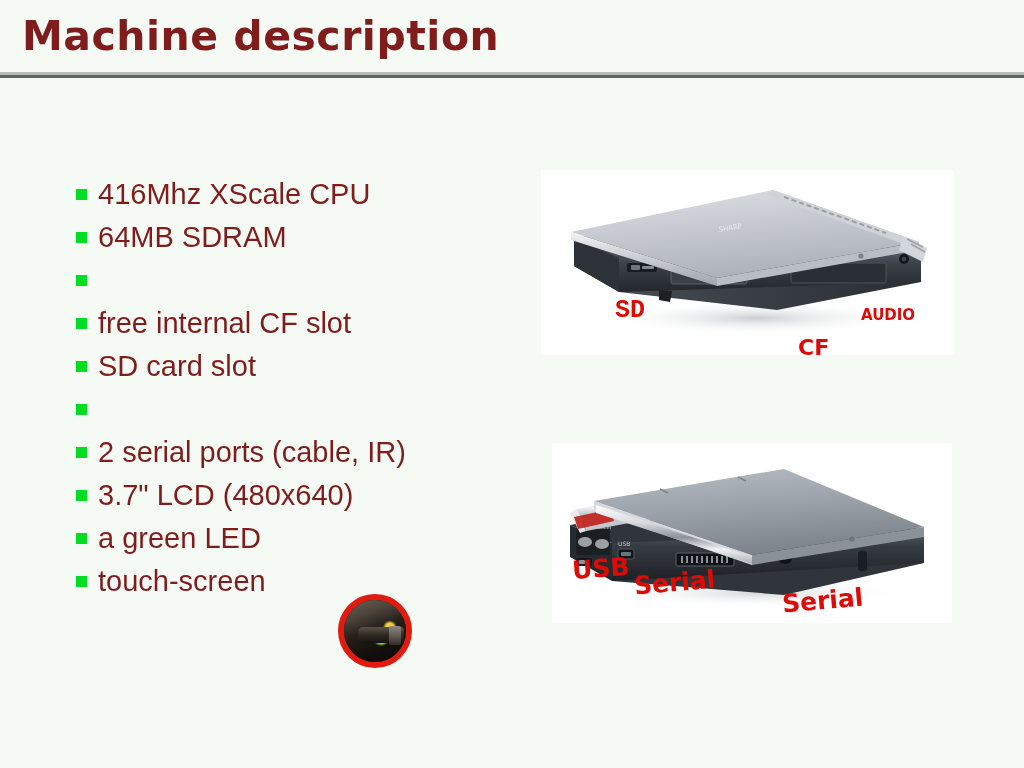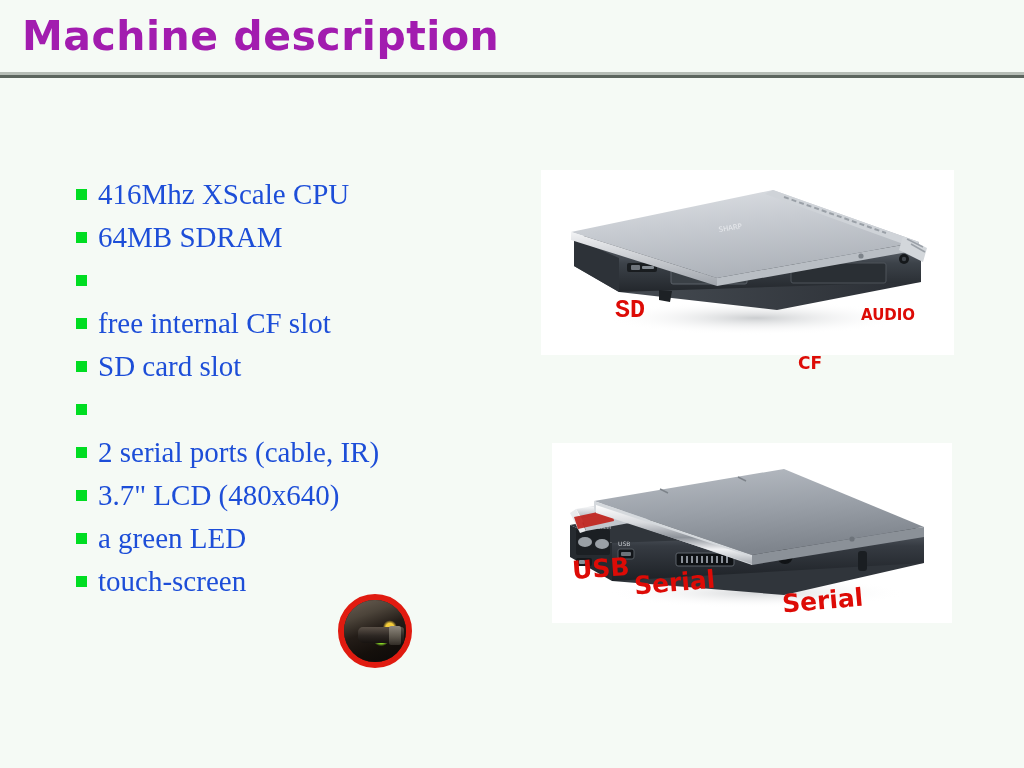--- a/index.html
+++ b/index.html
@@ -16,21 +16,21 @@
   }
 
   
   #slide-title {
     position: absolute;
     left: 22px;
     top: 12px;
     font-family: "DejaVu Sans", sans-serif;
     font-size: 41px;
     font-weight: bold;
-    color: #a21caf;
+    color: #7f1d1d;
     letter-spacing: 0.5px;
     white-space: nowrap;
   }
   #title-rule {
     position: absolute;
     left: 0;
     top: 72px;
     width: 1024px;
     height: 6px;
   }
@@ -59,23 +59,23 @@
   }
   .spec-bullet {
     width: 11px;
     height: 11px;
     background: #00dd22;
     margin-top: 13px;
     margin-right: 11px;
     flex: 0 0 auto;
   }
   .spec-text {
-    font-family: Liberation Serif, serif;
+    font-family: Liberation Sans, sans-serif;
     font-size: 29px;
-    color: #1d4ed8;
+    color: #7f1d1d;
     line-height: 36px;
     white-space: nowrap;
   }
 
   
   #led-inset {
     position: absolute;
     left: 338px;
     top: 594px;
     width: 74px;
@@ -139,21 +139,21 @@
 
   
   .anno {
     position: absolute;
     font-family: "DejaVu Sans", sans-serif;
     font-weight: bold;
     color: #dd0b06;
     white-space: nowrap;
   }
   #anno-sd      { left: 615px; top: 296px; font-size: 25px; font-family: Liberation Mono, monospace; }
-  #anno-cf      { left: 798px; top: 353px; font-size: 17px; }
+  #anno-cf      { left: 798px; top: 335px; font-size: 22px; }
   #anno-audio   { left: 853px; top: 306px; font-size: 15px; margin-left: 8px; }
   #anno-usb     { left: 572px; top: 554px; font-size: 25px; transform: rotate(-4deg); }
   #anno-serial1 { left: 634px; top: 568px; font-size: 25px; transform: rotate(-5deg); }
   #anno-serial2 { left: 782px; top: 586px; font-size: 25px; transform: rotate(-5deg); }
 </style>
 </head>
 <body>
 
 <div id="slide-title">Machine description</div>
 

